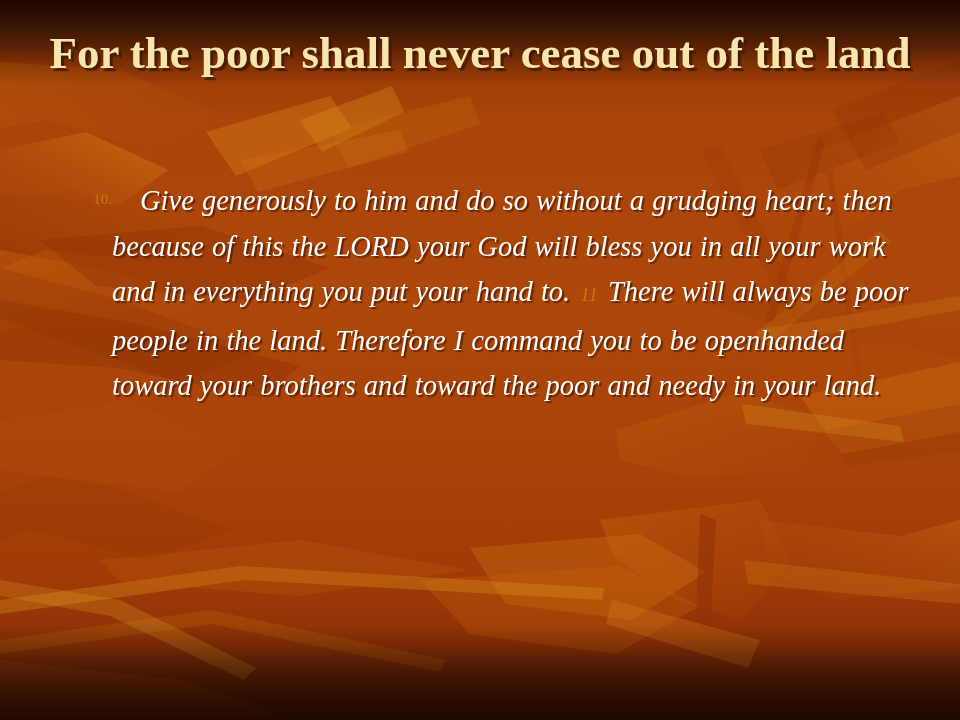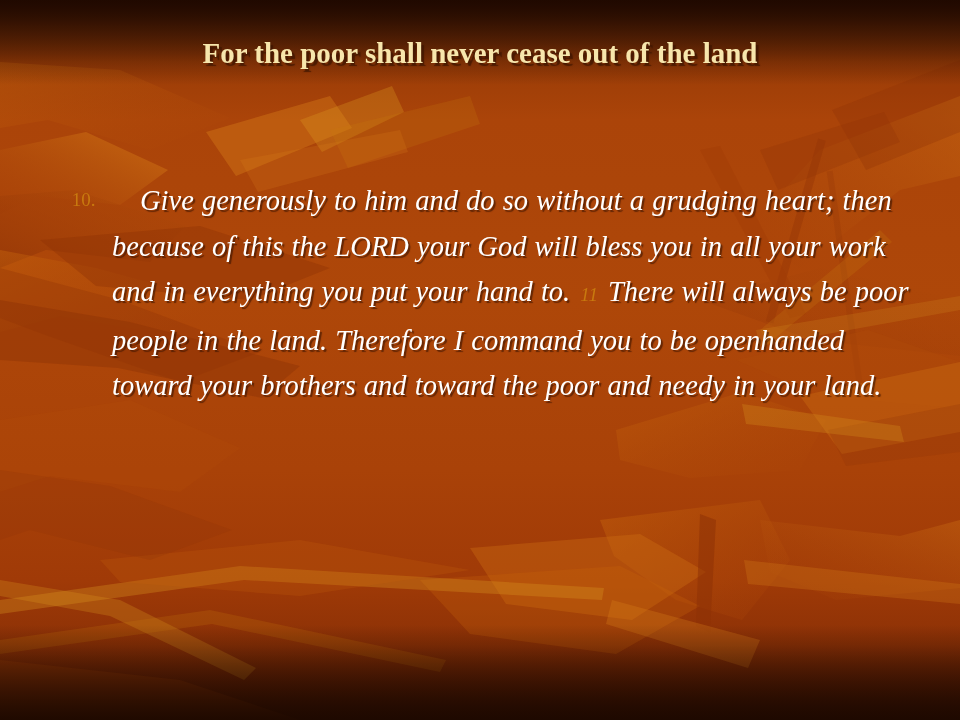--- a/index.html
+++ b/index.html
@@ -44,21 +44,21 @@
       linear-gradient(to top,    rgba(28,8,0,0.94) 0px, rgba(28,8,0,0.0) 95px);
   }
 
   
   .title {
     position: absolute;
     left: 44px;
     top: 26px;
     width: 872px;
     text-align: center;
-    font-size: 29px;
+    font-size: 45px;
     line-height: 54px;
     font-weight: bold;
     color: #f7e6ac;
     text-shadow: 3px 3px 1px rgba(60,20,0,0.75);
     letter-spacing: 0px;
   }
 
   
   .body-block {
     position: absolute;
@@ -66,25 +66,25 @@
     top: 178px;
     width: 855px;
   }
   .bullet-row {
     display: flex;
     align-items: flex-start;
   }
   .marker {
     flex: 0 0 auto;
     width: 57px;
-    font-size: 19px;
+    font-size: 15px;
     line-height: 31px;
     color: #c8790f;
     padding-top: 6px;
-    text-align: center;
+    text-align: right;
   }
   .paragraph {
     flex: 1 1 auto;
     font-size: 28.5px;
     line-height: 45.5px;
     color: #ffffff;
     text-shadow: 2px 2px 1px rgba(55,18,0,0.62);
     text-align: left;
     text-indent: 28px;
     word-spacing: 1px;

